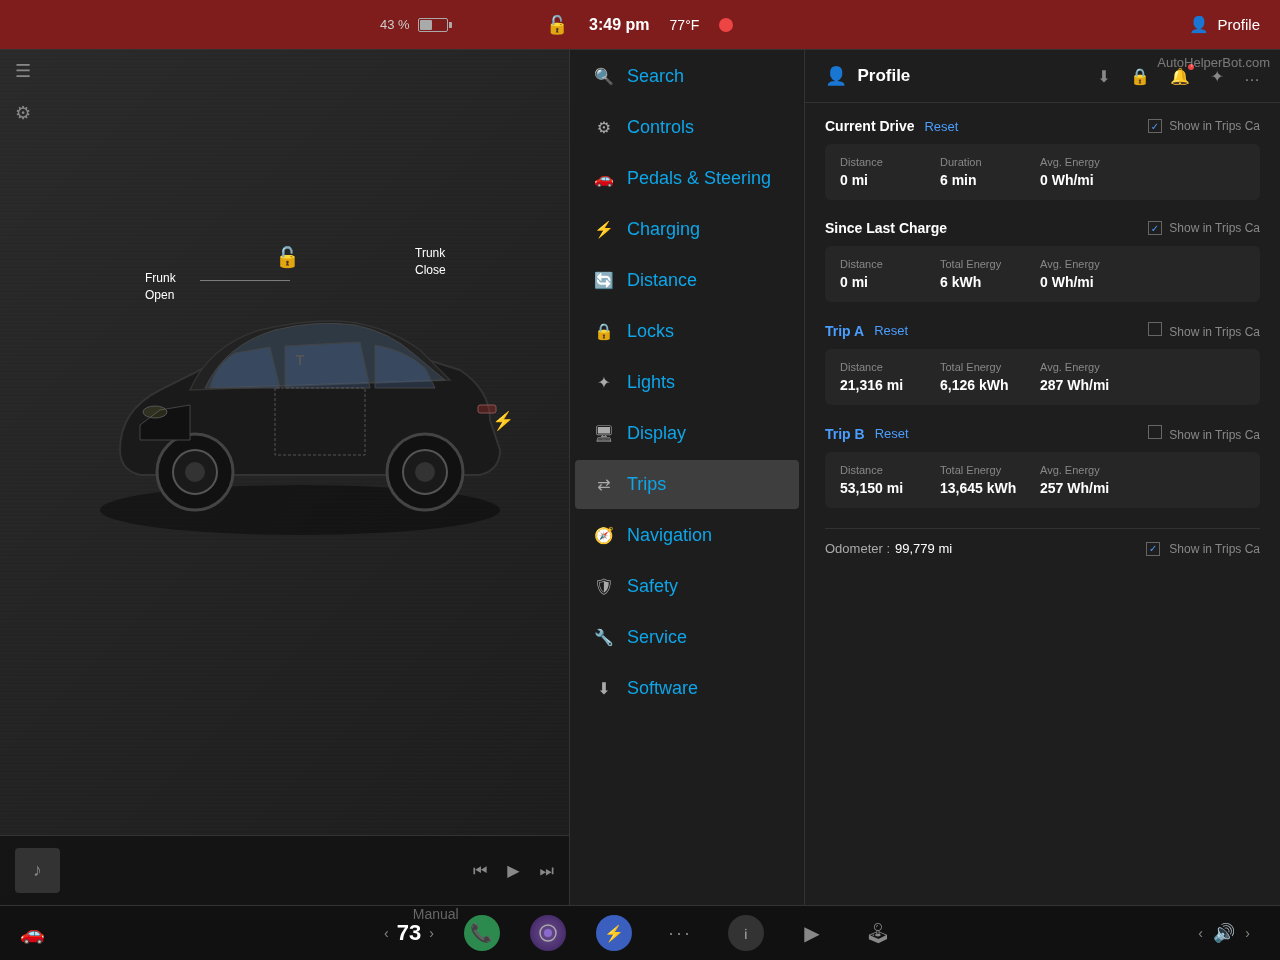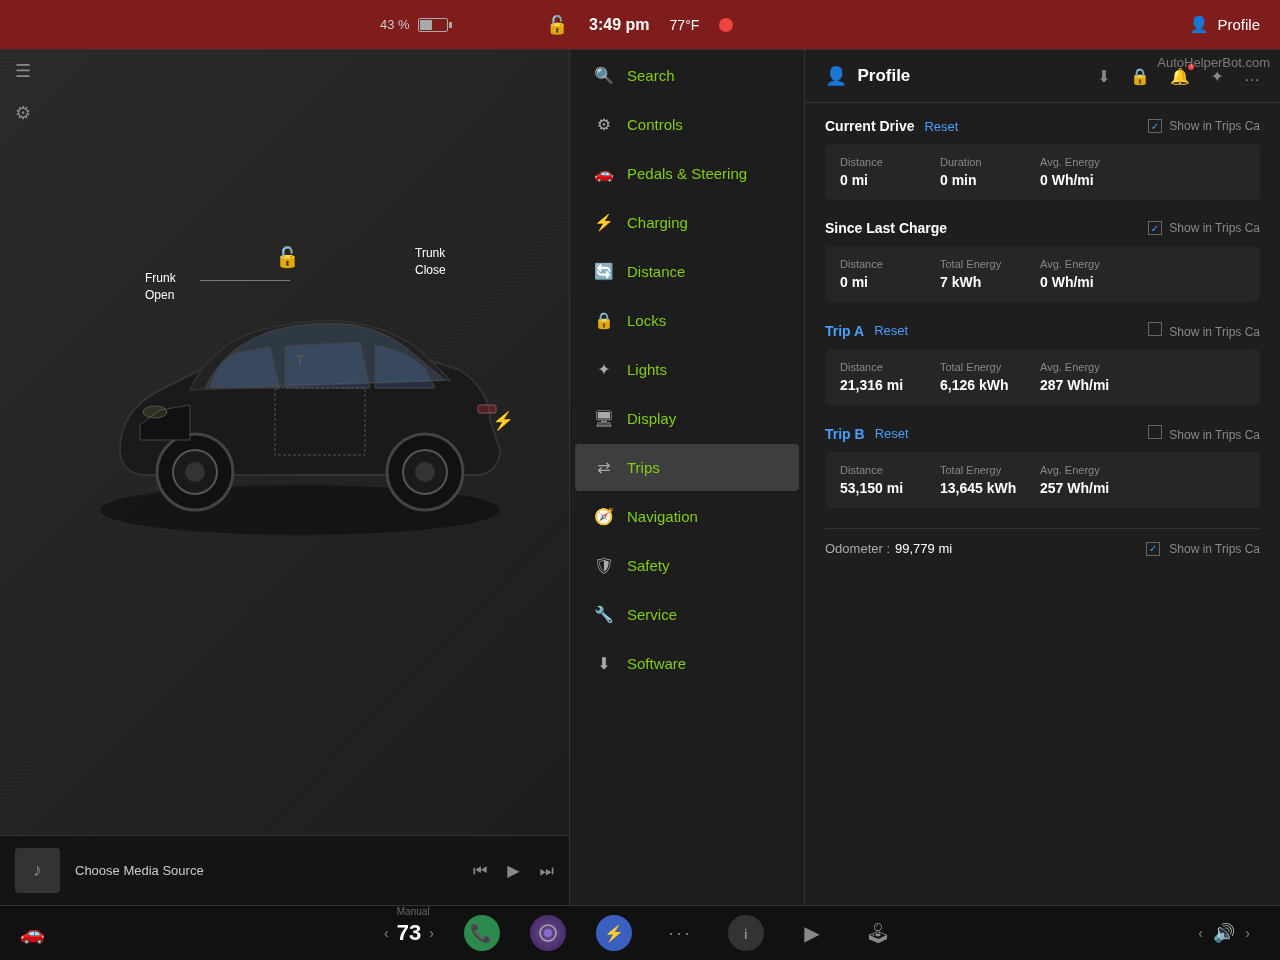--- a/index.html
+++ b/index.html
@@ -292,22 +292,22 @@
     .menu-item.active {
       background: rgba(255,255,255,0.15);
     }
     .menu-icon {
       font-size: 16px;
       color: #aaa;
       width: 22px;
       text-align: center;
     }
     .menu-label {
-      font-size: 15px;
-      color: #84cc16;
+      font-size: 18px;
+      color: #0ea5e9;
     }
 
     
     .right-panel {
       flex: 1;
       background: #1e1e1e;
       overflow-y: auto;
       padding: 0;
     }
 
@@ -607,21 +607,20 @@
       <rect x="418" y="155" width="18" height="8" rx="2" fill="rgba(200,50,50,0.3)" stroke="#855" stroke-width="1"></rect>
 
       <text x="240" y="115" text-anchor="middle" fill="#555" font-size="14" font-weight="bold">T</text>
     </svg>
 
     <div class="charge-icon-car">⚡</div>
 
     <div class="media-bar">
       <div class="media-thumb">♪</div>
       <div class="media-info">
-        <div class="media-title">Choose Media Source</div>
       </div>
       <div class="media-controls">
         <span class="media-btn">⏮</span>
         <span class="media-btn">▶</span>
         <span class="media-btn">⏭</span>
       </div>
     </div>
   </div>
 
   <div class="middle-panel">
@@ -706,21 +705,21 @@
             <span>Show in Trips Ca</span>
           </span>
         </div>
         <div class="stats-row">
           <div class="stat-item">
             <span class="stat-label">Distance</span>
             <span class="stat-value">0 mi</span>
           </div>
           <div class="stat-item">
             <span class="stat-label">Duration</span>
-            <span class="stat-value">0 min</span>
+            <span class="stat-value">6 min</span>
           </div>
           <div class="stat-item">
             <span class="stat-label">Avg. Energy</span>
             <span class="stat-value">0 Wh/mi</span>
           </div>
         </div>
       </div>
 
       <div class="drive-section">
         <div class="section-header">
@@ -730,21 +729,21 @@
             <span>Show in Trips Ca</span>
           </span>
         </div>
         <div class="stats-row">
           <div class="stat-item">
             <span class="stat-label">Distance</span>
             <span class="stat-value">0 mi</span>
           </div>
           <div class="stat-item">
             <span class="stat-label">Total Energy</span>
-            <span class="stat-value">7 kWh</span>
+            <span class="stat-value">6 kWh</span>
           </div>
           <div class="stat-item">
             <span class="stat-label">Avg. Energy</span>
             <span class="stat-value">0 Wh/mi</span>
           </div>
         </div>
       </div>
 
       <div class="drive-section">
         <div class="section-header">
@@ -810,21 +809,21 @@
 </div>
 
 <div class="taskbar">
   <div class="taskbar-left">
     <span class="car-icon-task">🚗</span>
   </div>
   <div class="taskbar-center">
     <div class="temp-ctrl">
       <span class="temp-arrow">‹</span>
       <div class="temp-wrapper">
-        <span style="position:absolute;top:-14px;left:0;right:0;text-align:right;font-size:10px;color:#666;">Manual</span>
+        <span style="position:absolute;top:-14px;left:16px;right:0;text-align:right;font-size:14px;color:#666;">Manual</span>
         <span class="temp-num">73</span>
       </div>
       <span class="temp-arrow">›</span>
     </div>
 
     <div class="task-icon task-icon-phone">📞</div>
     <div class="task-icon task-icon-cam" style="background:radial-gradient(circle, #6a4c8c, #3a2060);">
       <svg width="20" height="20" viewBox="0 0 20 20">
         <circle cx="10" cy="10" r="8" fill="none" stroke="#aaa" stroke-width="1.5"></circle>
         <circle cx="10" cy="10" r="4" fill="#8a6ccc"></circle>

